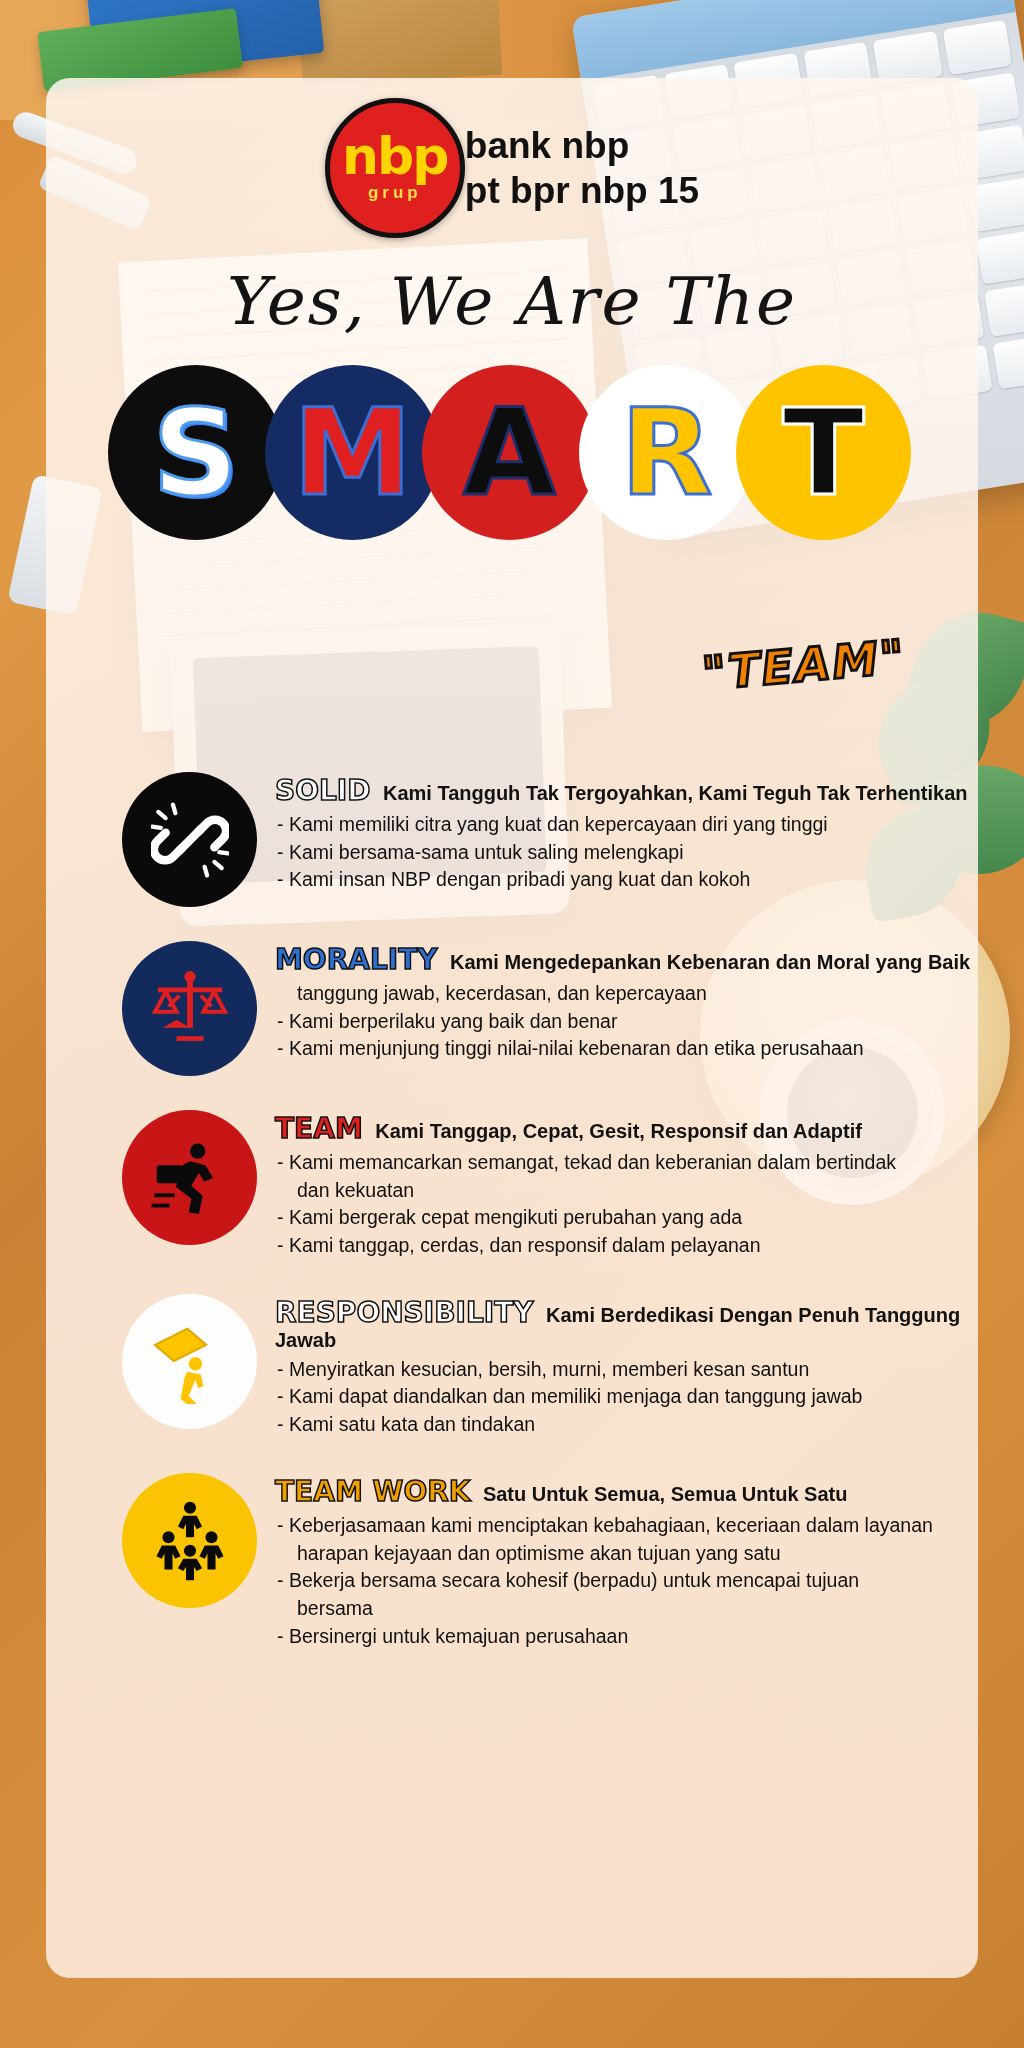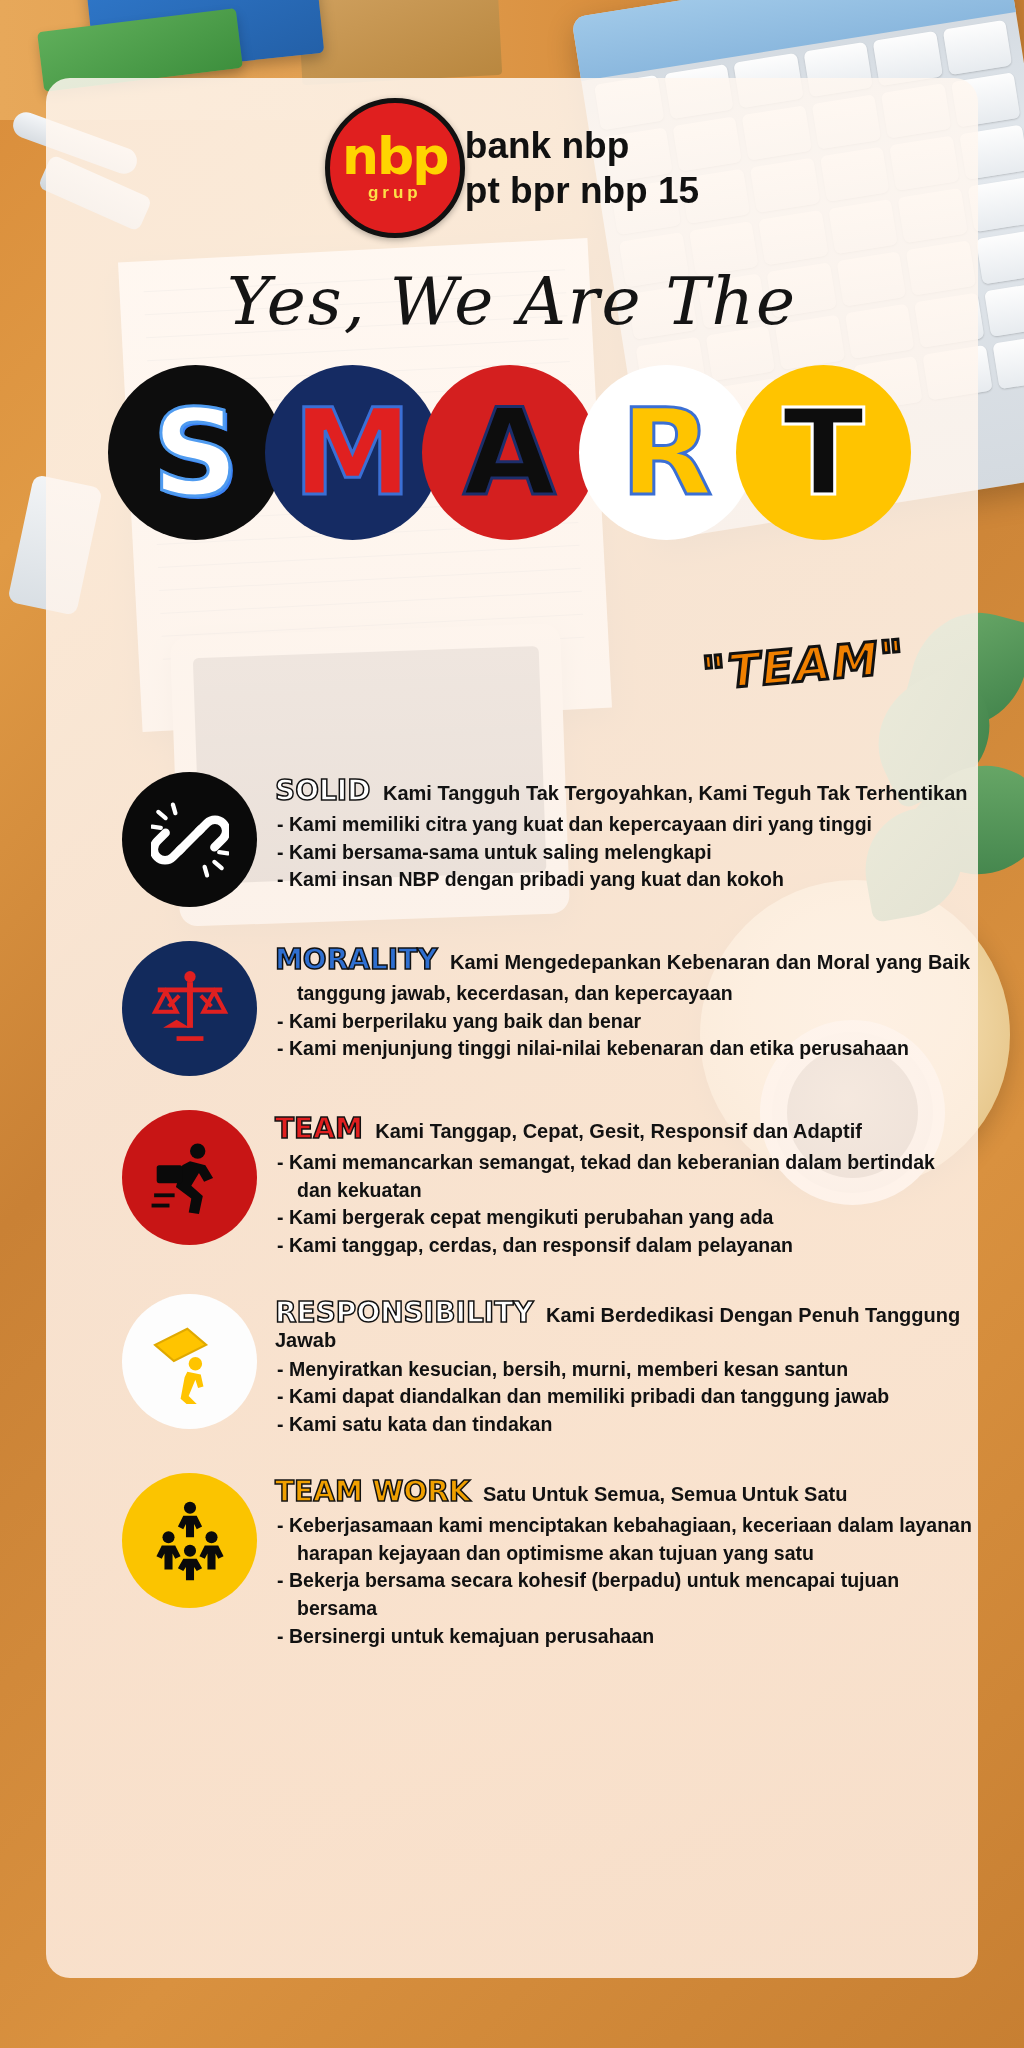--- a/index.html
+++ b/index.html
@@ -177,21 +177,21 @@
     letter-spacing: 0px; display: inline;
     -webkit-text-stroke: 1.5px #111;
   }
   .t-solid { color: #ffffff; }
   .t-morality { color: #2f6fd0; }
   .t-agile { color: #e01f1f; }
   .t-resp { color: #ffffff; }
   .t-team { color: #f0a000; }
   .vtagline { font-size: 20px; font-weight: 700; color: #121212; display: inline; margin-left: 8px; }
   ul.vlist { list-style: none; margin: 4px 0 0 0; padding: 0; }
-  ul.vlist li { font-size: 19.5px; font-weight: 700; color: #111; line-height: 1.42; padding-left: 14px; position: relative; }
+  ul.vlist li { font-size: 19.5px; font-weight: 400; color: #111; line-height: 1.42; padding-left: 14px; position: relative; }
   ul.vlist li::before { content: "-"; position: absolute; left: 2px; }
   ul.vlist li.cont { padding-left: 22px; }
   ul.vlist li.cont::before { content: ""; }
 </style>
 </head>
 <body>
 
 <div id="poster">
 
   <div class="bg-layer">
@@ -415,21 +415,21 @@
               <path d="M30 40 l10 2 l2 9 l-4 1 l-2 -6 l-5 12 l8 8 l-4 3 l-10 -9 l3 -16 z"></path>
             </g>
             <path d="M6 20 L30 8 L44 20 L20 32 z" fill="none" stroke="#e0a900" stroke-width="1.6"></path>
           </svg>
         </div>
         <div class="rtext">
           <span class="vtitle t-resp">RESPONSIBILITY</span>
           <span class="vtagline">Kami Berdedikasi Dengan Penuh Tanggung Jawab</span>
           <ul class="vlist">
             <li>Menyiratkan kesucian, bersih, murni, memberi kesan santun</li>
-            <li>Kami dapat diandalkan dan memiliki pribadi dan tanggung jawab</li>
+            <li>Kami dapat diandalkan dan memiliki menjaga dan tanggung jawab</li>
             <li>Kami satu kata dan tindakan</li>
           </ul>
         </div>
       </div>
 
       <div class="row">
         <div class="icon-circle ic-team">
           <svg width="86" height="86" viewBox="0 0 64 64" aria-hidden="true">
             <g fill="#0a0a0a">
               <circle cx="32" cy="8" r="4.5"></circle>

